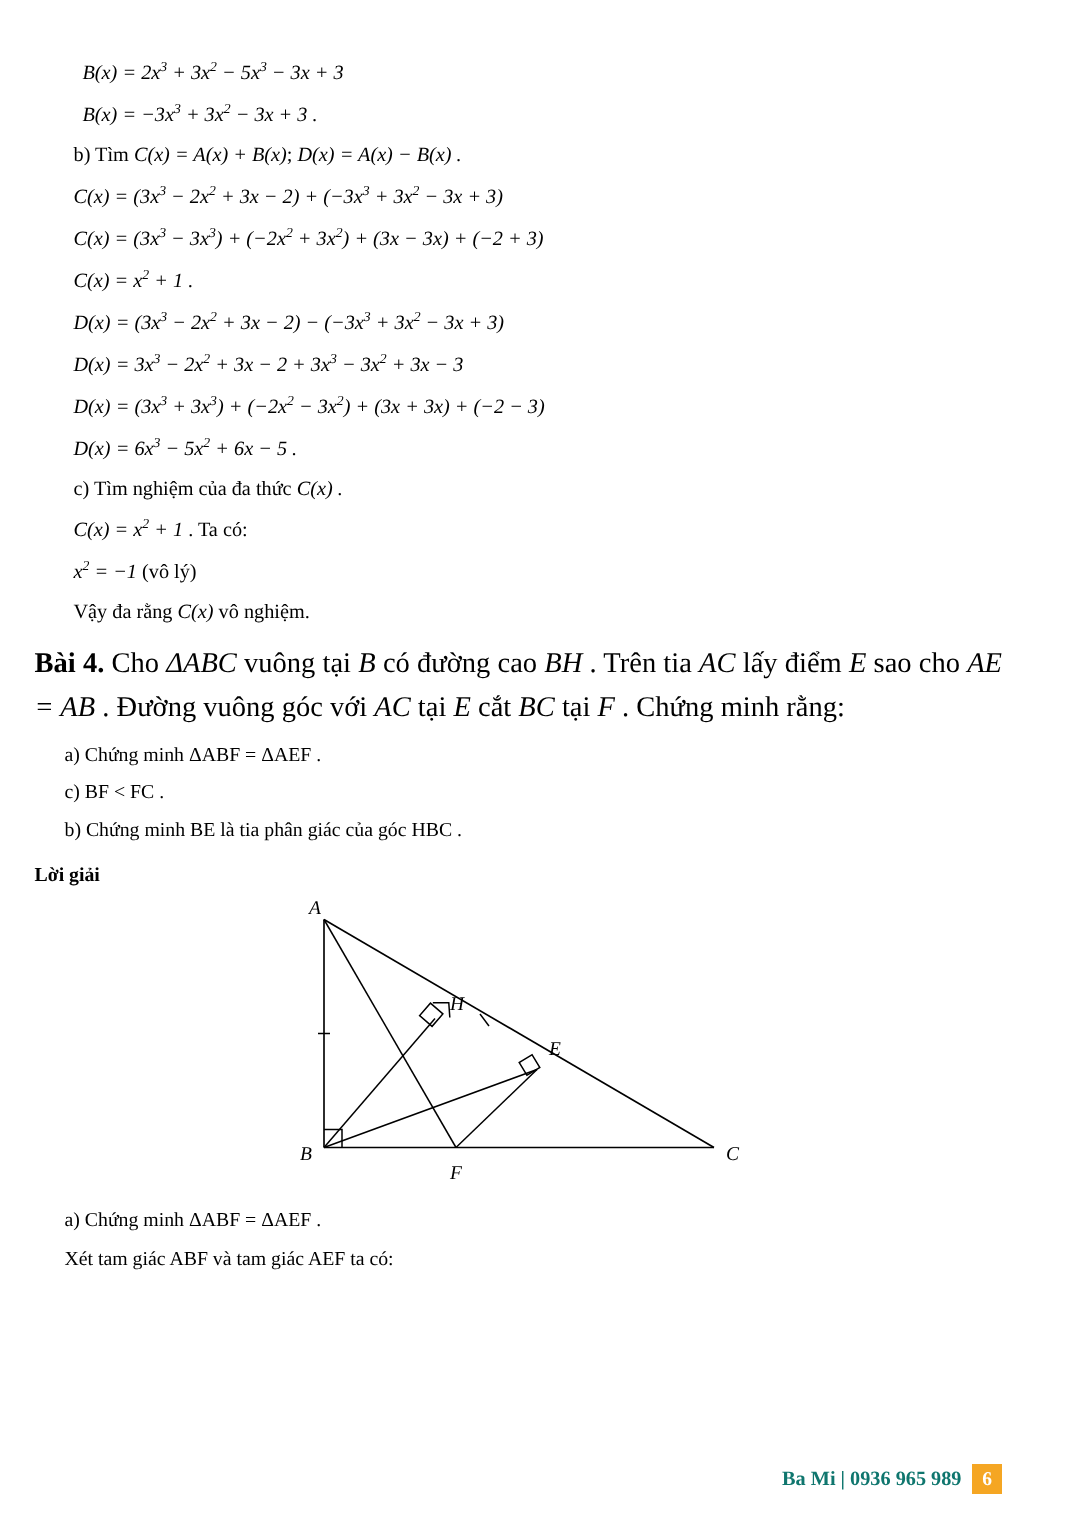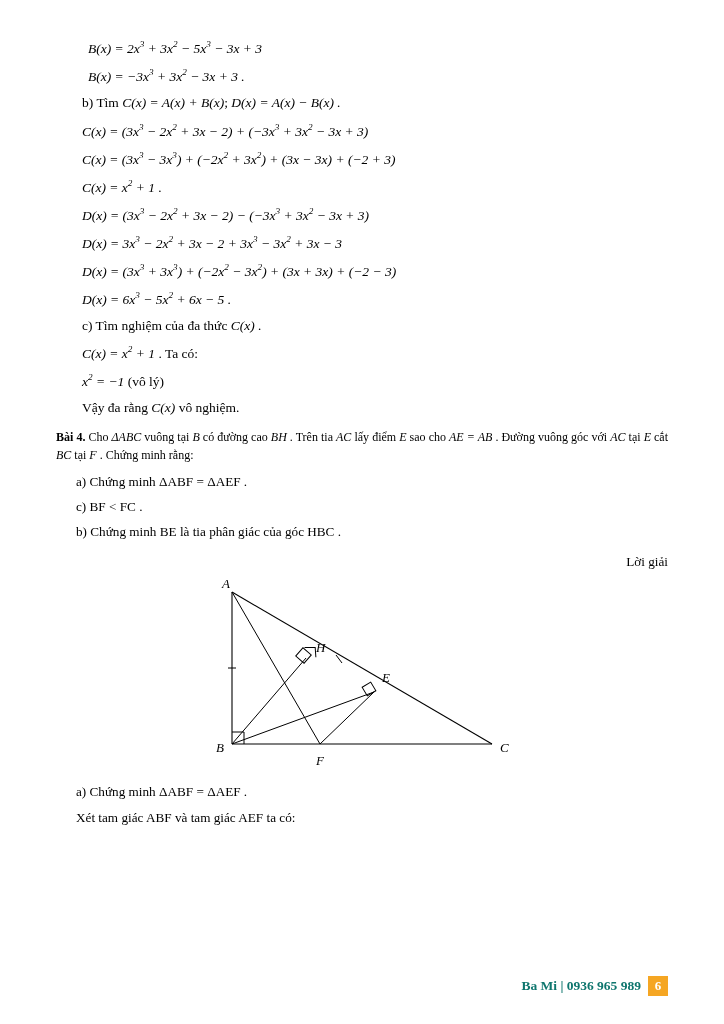--- a/index.html
+++ b/index.html
@@ -11,21 +11,21 @@
     font-family: "Liberation Serif", serif;
     color: #000000;
     position: relative;
     overflow: hidden;
   }
   .page {
     position: absolute;
     left: 0; top: 0;
     width: 724px;
     height: 968px;
-    padding: 40px 56px 0 56px;
+    padding: 40px 56px 0 23px;
   }
   .math-line {
     font-family: "Liberation Serif", serif;
     font-style: italic;
     font-size: 13.5px;
     line-height: 1.0;
     white-space: nowrap;
   }
   .row {
     margin: 0 0 13px 0;
@@ -36,34 +36,34 @@
   .txt {
     font-style: normal;
   }
   .bold { font-weight: bold; font-style: normal; }
   sup {
     font-size: 0.68em;
     vertical-align: super;
     font-style: italic;
   }
   .prob {
-    font-size: 12px;
+    font-size: 19px;
     line-height: 1.55;
     text-align: justify;
     margin-top: 2px;
   }
   .prob .mi { font-style: italic; }
   .sub-item {
     font-size: 13.2px;
     padding-left: 20px;
     margin-top: 9px;
   }
   .loigiai {
-    text-align: right;
-    font-weight: normal;
+    text-align: left;
+    font-weight: bold;
     font-size: 13.2px;
     margin-top: 14px;
     margin-bottom: 2px;
   }
   .figure-wrap {
     width: 100%;
     display: flex;
     justify-content: center;
     margin-top: 4px;
   }

